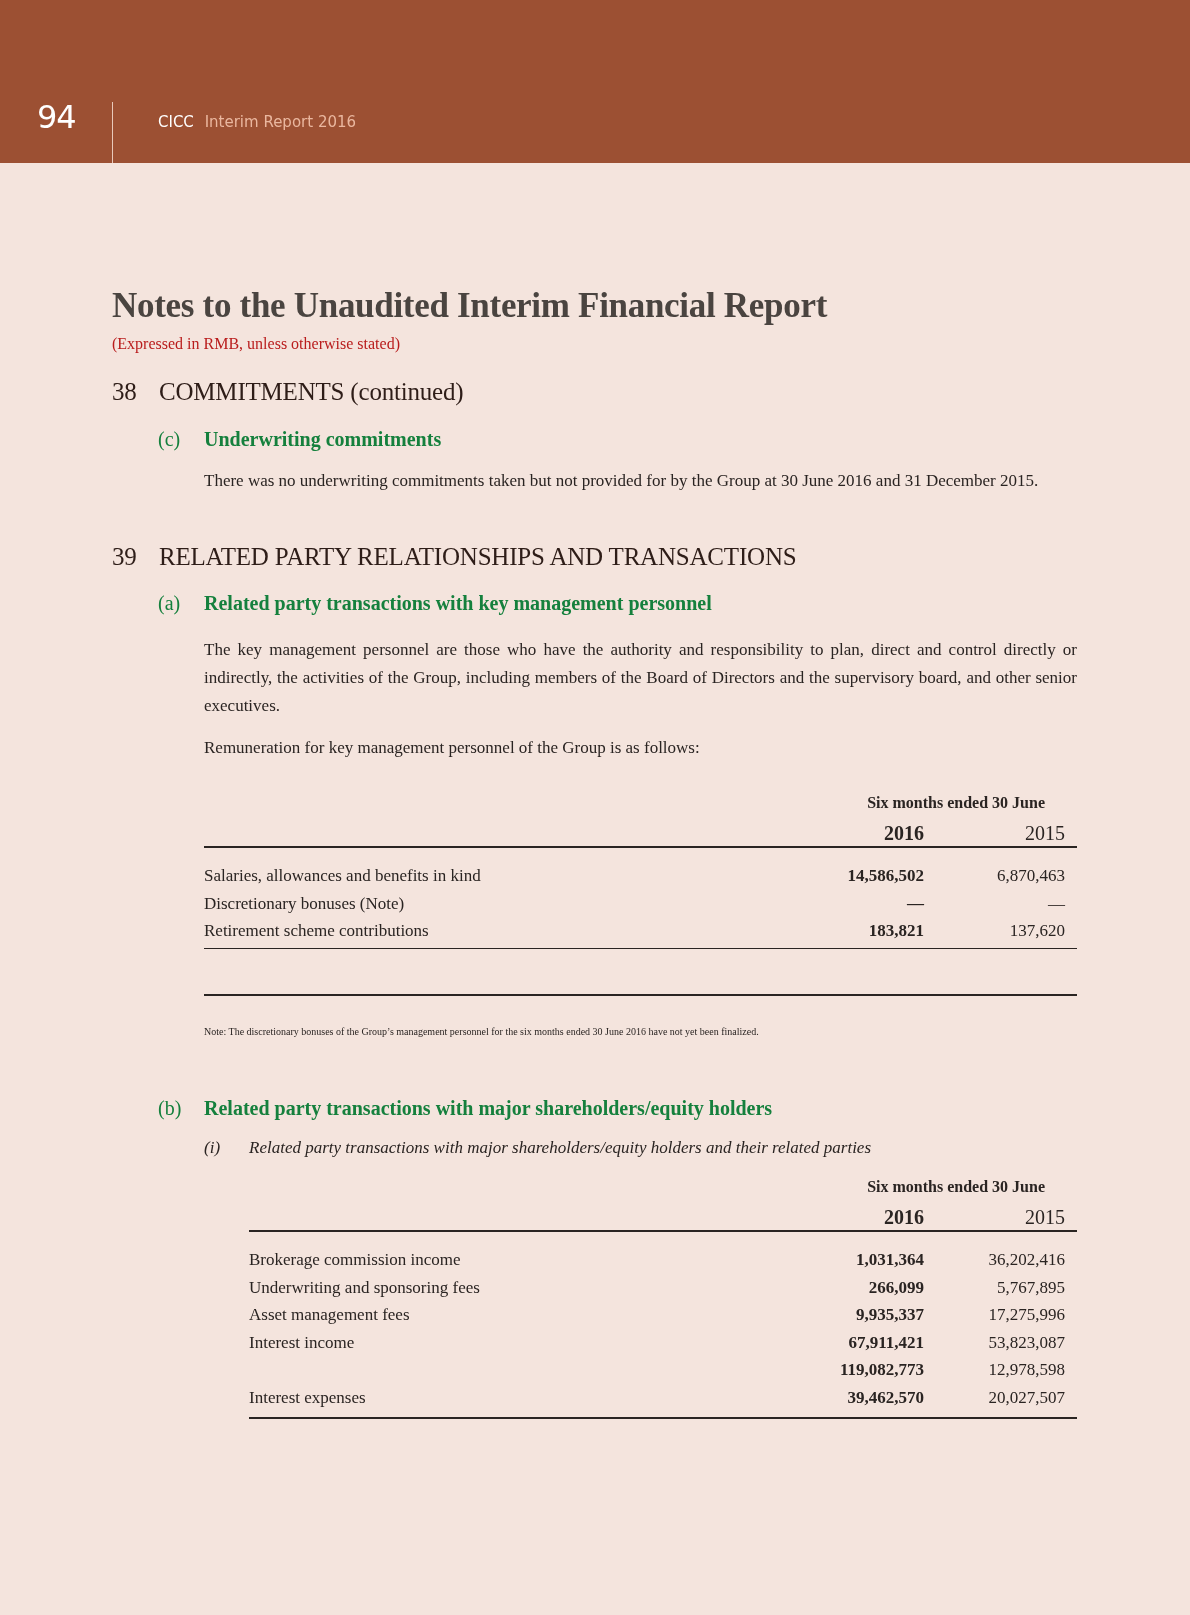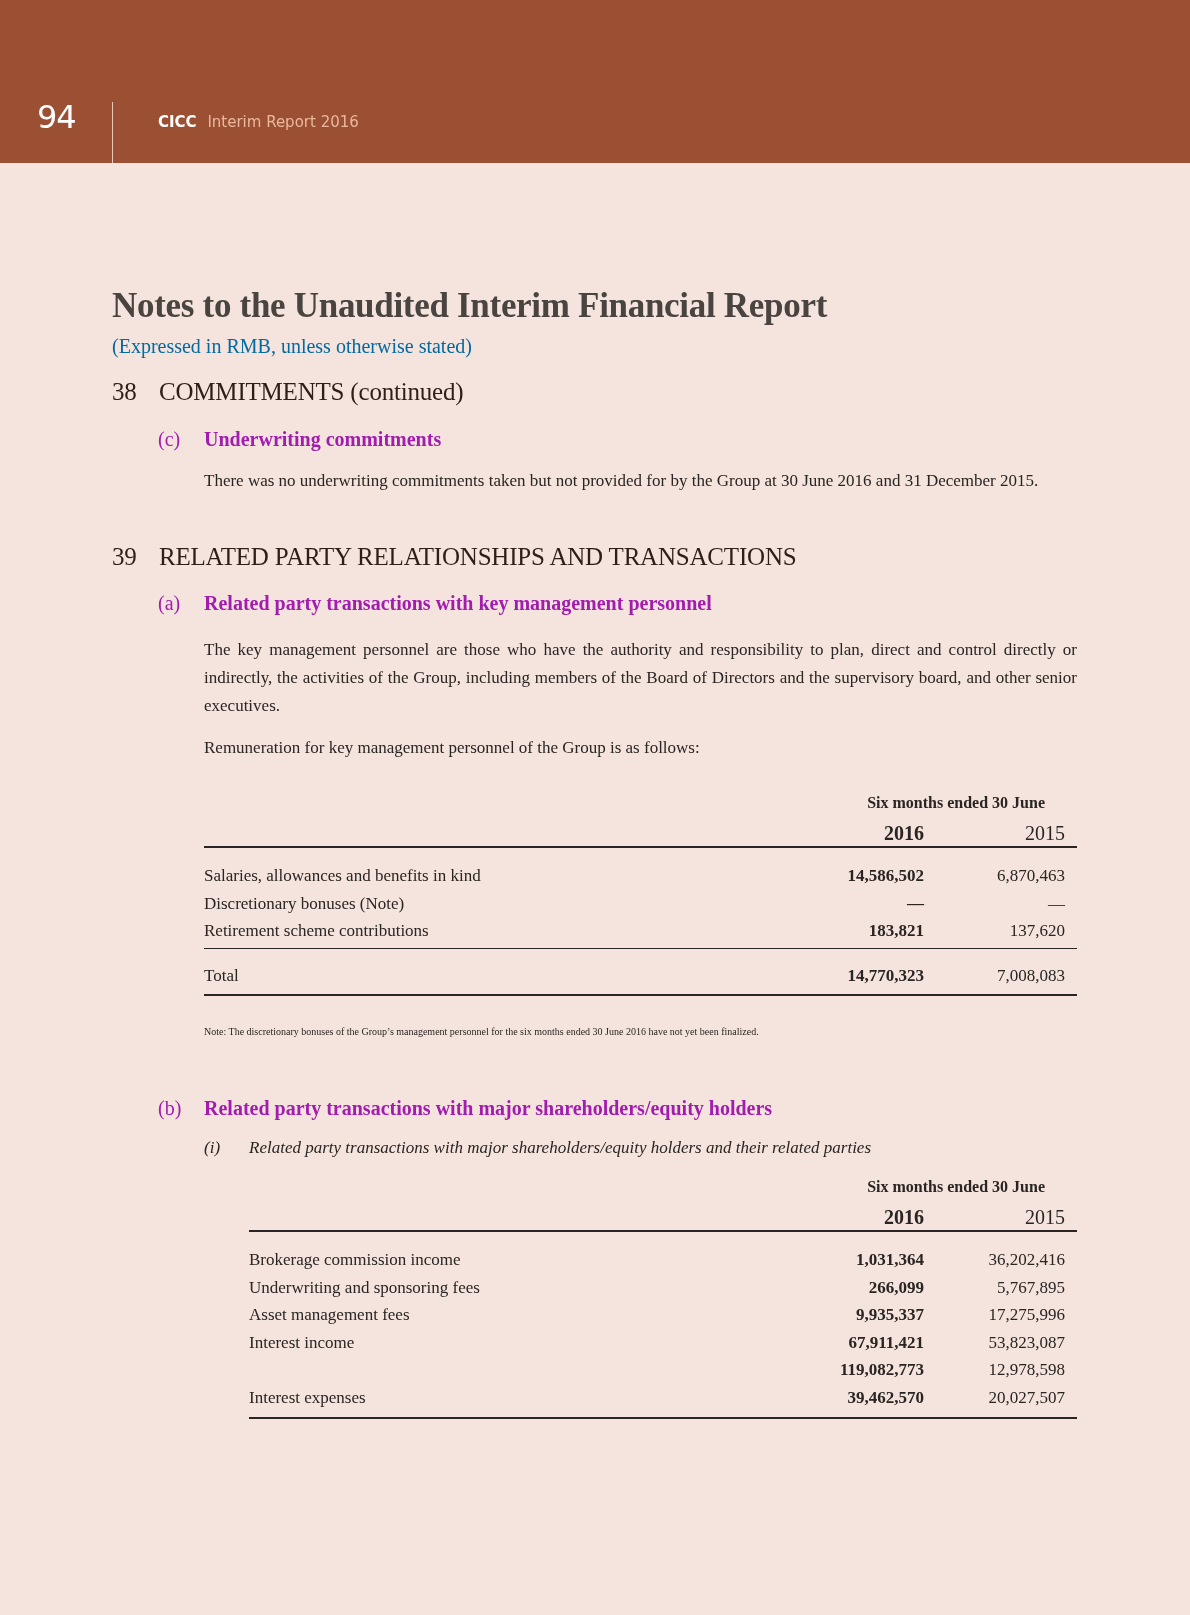--- a/index.html
+++ b/index.html
@@ -21,39 +21,39 @@
     font-size: 32px; color: #ffffff; letter-spacing: -1px;
   }
   .header-divider {
     position: absolute; left: 112px; top: 102px; width: 1px; height: 61px;
     background: #e9c9ba;
   }
   .report-title {
     position: absolute; left: 158px; top: 113px;
     font-family: "DejaVu Sans", sans-serif; font-size: 15px;
   }
-  .report-title .brand { color: #ffffff; font-weight: bold; margin-right: 6px; }
+  .report-title .brand { color: #ffffff; font-weight: normal; margin-right: 6px; }
   .report-title .sub { color: #eab79f; }
 
   .doc-title {
     position: absolute; left: 112px; top: 286px;
     font-size: 35px; font-weight: bold; color: #4a4440; letter-spacing: -0.3px;
   }
   .doc-subtitle {
     position: absolute; left: 112px; top: 335px;
-    font-size: 20px; color: #0369a1;
+    font-size: 16px; color: #b91c1c;
   }
   .section-heading {
     position: absolute; left: 112px;
     font-size: 25px; color: #2e1d18; letter-spacing: -0.2px;
   }
   .section-heading .num { display: inline-block; width: 47px; }
   .sub-heading {
     position: absolute; left: 158px;
-    font-size: 20px; font-weight: bold; color: #a21caf;
+    font-size: 20px; font-weight: bold; color: #15803d;
   }
   .sub-heading .lbl { display: inline-block; width: 46px; font-weight: normal; }
   .para {
     position: absolute; left: 204px; width: 873px;
     font-size: 17px; line-height: 28px; color: #2a2422;
     text-align: justify;
   }
   .note {
     position: absolute; left: 204px; width: 873px;
     font-size: 10px; line-height: 22px; color: #2a2422;
@@ -123,25 +123,20 @@
         <span class="v2016">—</span>
         <span class="v2015">—</span>
       </div>
       <div class="row" style="top: 135px;">
         <span class="label">Retirement scheme contributions</span>
         <span class="v2016">183,821</span>
         <span class="v2015">137,620</span>
       </div>
     </div>
   <div class="rule" style="top:162px; height:1px;"></div>
-  <div class="row" style="top:180px;">
-    <span class="label">Total</span>
-    <span class="v2016">14,770,323</span>
-    <span class="v2015">7,008,083</span>
-  </div>
   <div class="rule" style="top:208px; height:2px;"></div>
 </div>
 
 <div class="note" style="top:1021px;">Note:  The discretionary bonuses of the Group’s management personnel for the six months ended 30 June 2016 have not yet been finalized.</div>
 
 <div class="sub-heading" style="top:1097px;">
   <span class="lbl">(b)</span><span>Related party transactions with major shareholders/equity holders</span>
 </div>
 <div class="sub-sub-heading" style="top:1138px;">
   <span class="lbl">(i)</span><span>Related party transactions with major shareholders/equity holders and their related parties</span>

